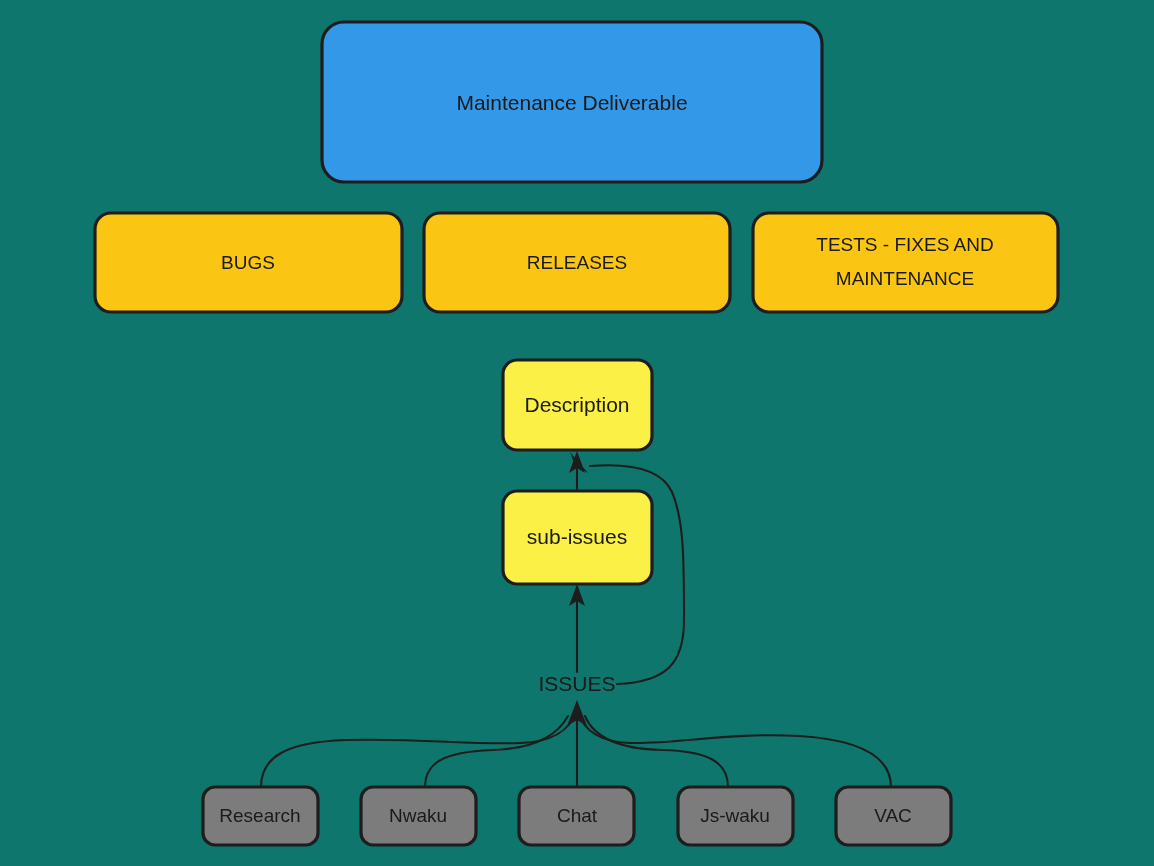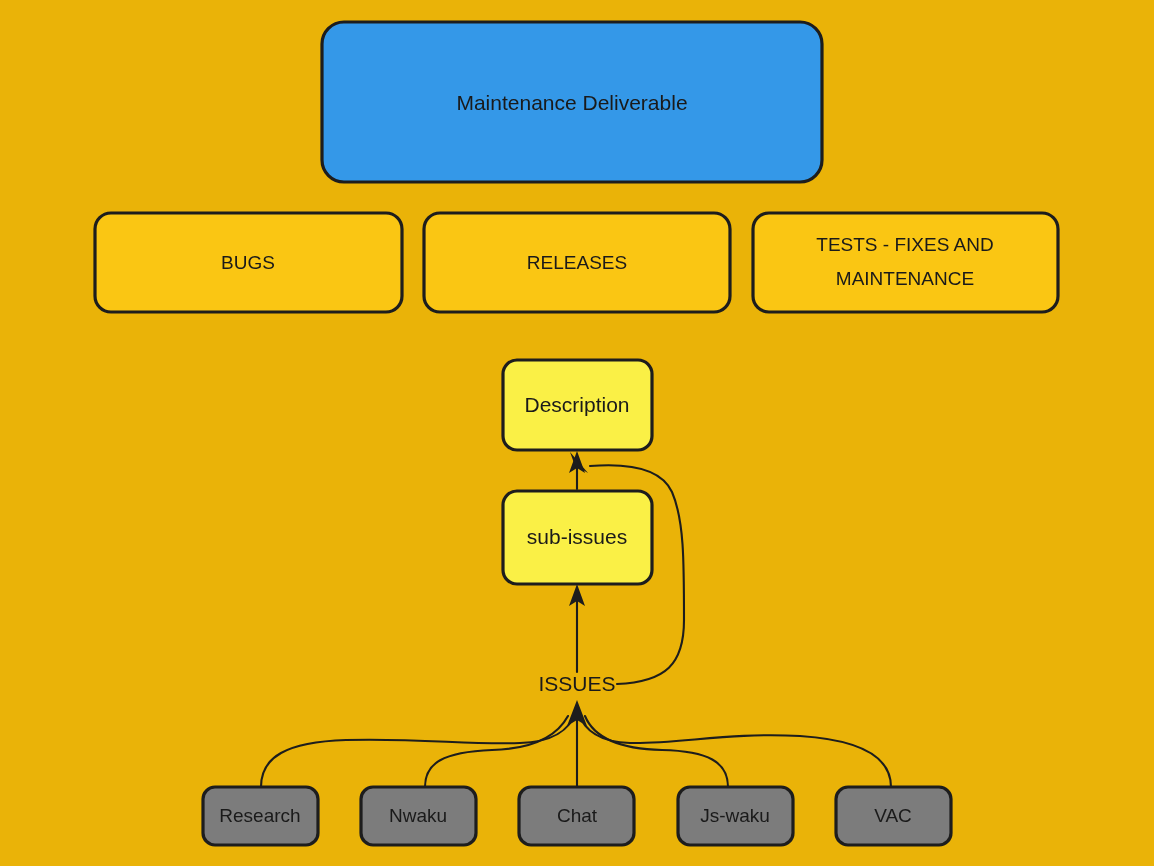--- a/index.html
+++ b/index.html
@@ -48,21 +48,21 @@
   .edge-label {
     font-family: "Liberation Sans", sans-serif;
     fill: #1a1a1a;
     text-anchor: middle;
     dominant-baseline: middle;
   }
 </style>
 </head>
 <body style="background: rgb(233, 233, 233);">
 
-<div id="canvas" style="background: #eab308;">
+<div id="canvas" style="background: #0f766e;">
   <svg class="diagram" viewBox="0 0 1154 866" xmlns="http://www.w3.org/2000/svg">
 
     <g>
       <rect class="node-rect" x="322" y="22" width="500" height="160" rx="22" ry="22" fill="#3498e8"></rect>
       <text class="node-label" x="572" y="104" font-size="21">Maintenance Deliverable</text>
     </g>
 
     <g>
       <rect class="node-rect" x="95" y="213" width="307" height="99" rx="16" ry="16" fill="#fac613"></rect>
       <text class="node-label" x="248" y="264" font-size="19">BUGS</text>

